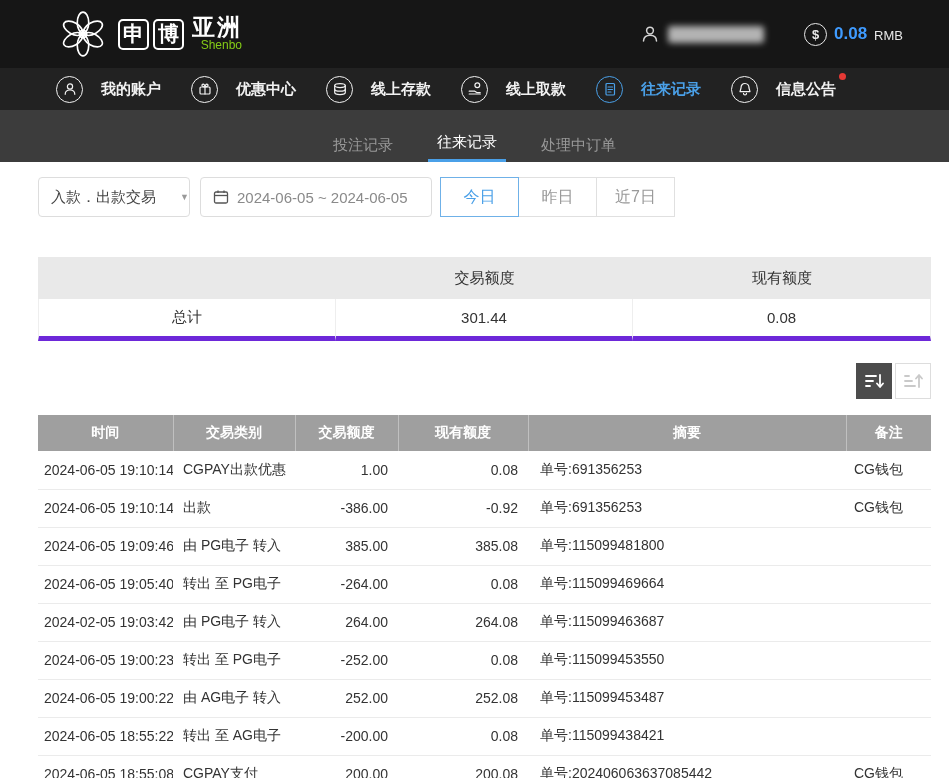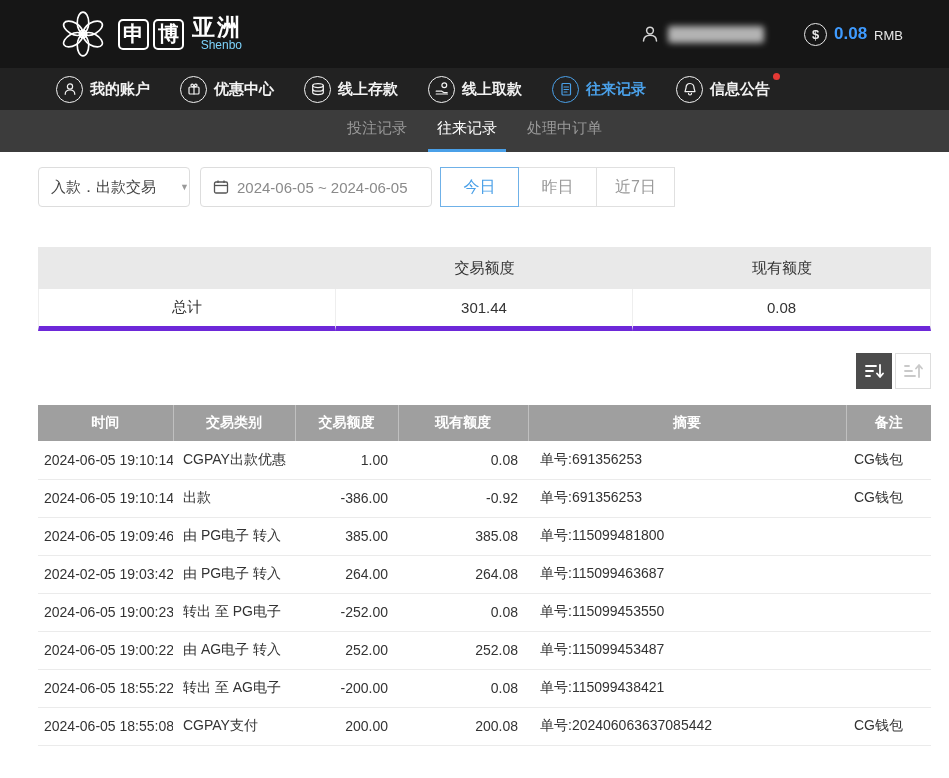--- a/index.html
+++ b/index.html
@@ -9,46 +9,46 @@
   
   .topbar { height:68px; background:#161616; display:flex; align-items:center;
     justify-content:space-between; padding:0 46px 0 58px; }
   .logo { display:flex; align-items:center; cursor:pointer; }
   .logo svg { margin-right:10px; }
   .char-box { width:31px; height:31px; border:2px solid #fff; border-radius:5px;
     display:inline-flex; align-items:center; justify-content:center;
     color:#fff; font-size:21px; font-weight:700; margin-right:4px; }
   .region-wrap { display:flex; flex-direction:column; align-items:flex-end; margin-left:4px; }
   .region { color:#fff; font-size:23px; font-weight:700; letter-spacing:2px; line-height:1.05; }
-  .sub { color:#7dd3fc; font-size:12px; line-height:1.1; }
+  .sub { color:#84cc16; font-size:12px; line-height:1.1; }
   .top-right { display:flex; align-items:center; gap:40px; }
   .user-chip { display:flex; align-items:center; gap:8px; cursor:pointer; }
   .redacted { display:inline-block; width:96px; height:17px; border-radius:3px;
     background:#cfcfcf; filter:blur(3px); opacity:.85; }
   .balance-chip { display:flex; align-items:center; gap:7px; cursor:pointer; }
   .coin { width:23px; height:23px; border:1.5px solid #e8e8e8; border-radius:50%;
     color:#e8e8e8; font-size:13px; font-weight:700;
     display:inline-flex; align-items:center; justify-content:center; }
   .amt { color:#3f9bff; font-size:17px; font-weight:700; }
   .cur { color:#e8e8e8; font-size:13px; margin-top:3px; }
 
   
   .mainnav { height:42px; background:#222; display:flex; align-items:center;
     padding-left:56px; gap:30px; }
-  .nav-item { display:flex; align-items:center; gap:7px; color:#f2f2f2;
+  .nav-item { display:flex; align-items:center; gap:18px; color:#f2f2f2;
     font-size:15px; font-weight:600; cursor:pointer; position:relative; }
   .nav-item.active { color:#4aa0e8; }
   .nav-ring { width:27px; height:27px; border:1.5px solid currentColor; border-radius:50%;
     display:inline-flex; align-items:center; justify-content:center; }
   .nav-ring svg { stroke:currentColor; fill:none; stroke-width:1.2; stroke-linecap:round; stroke-linejoin:round; }
   .dot { position:absolute; top:-3px; right:-10px; width:7px; height:7px;
     border-radius:50%; background:#e53935; }
 
   
-  .subnav { height:42px; background:#3c3c3c; display:flex; justify-content:center; gap:12px; }
+  .subnav { height:52px; background:#3c3c3c; display:flex; justify-content:center; gap:26px;align-items:flex-end; }
   .tab { padding:0 9px; line-height:35px; font-size:15px; color:#999; cursor:pointer; }
   .tab.active { color:#fff; border-bottom:3px solid #4aa0e8; }
 
   
   .filters { display:flex; align-items:center; padding:15px 18px 0 38px; }
   .selectbox { width:152px; height:40px; border:1px solid #ddd; border-radius:4px;
     display:flex; align-items:center; justify-content:space-between;
     padding:0 0 0 12px; font-size:15px; color:#444; cursor:pointer; margin-right:10px; }
   .caret { font-size:9px; color:#999; }
   .datebox { width:232px; height:40px; border:1px solid #ddd; border-radius:4px;
@@ -300,20 +300,28 @@
       </tr>
       <tr>
         <td class="c-time">2024-06-05 19:09:46</td>
         <td class="c-type">由 PG电子 转入</td>
         <td class="c-amount">385.00</td>
         <td class="c-balance">385.08</td>
         <td class="c-summary">单号:115099481800</td>
         <td class="c-remark"></td>
       </tr>
       <tr>
+        <td class="c-time">2024-06-05 19:05:40</td>
+        <td class="c-type">转出 至 PG电子</td>
+        <td class="c-amount">-264.00</td>
+        <td class="c-balance">0.08</td>
+        <td class="c-summary">单号:115099469664</td>
+        <td class="c-remark"></td>
+      </tr>
+      <tr>
         <td class="c-time">2024-02-05 19:03:42</td>
         <td class="c-type">由 PG电子 转入</td>
         <td class="c-amount">264.00</td>
         <td class="c-balance">264.08</td>
         <td class="c-summary">单号:115099463687</td>
         <td class="c-remark"></td>
       </tr>
       <tr>
         <td class="c-time">2024-06-05 19:00:23</td>
         <td class="c-type">转出 至 PG电子</td>

